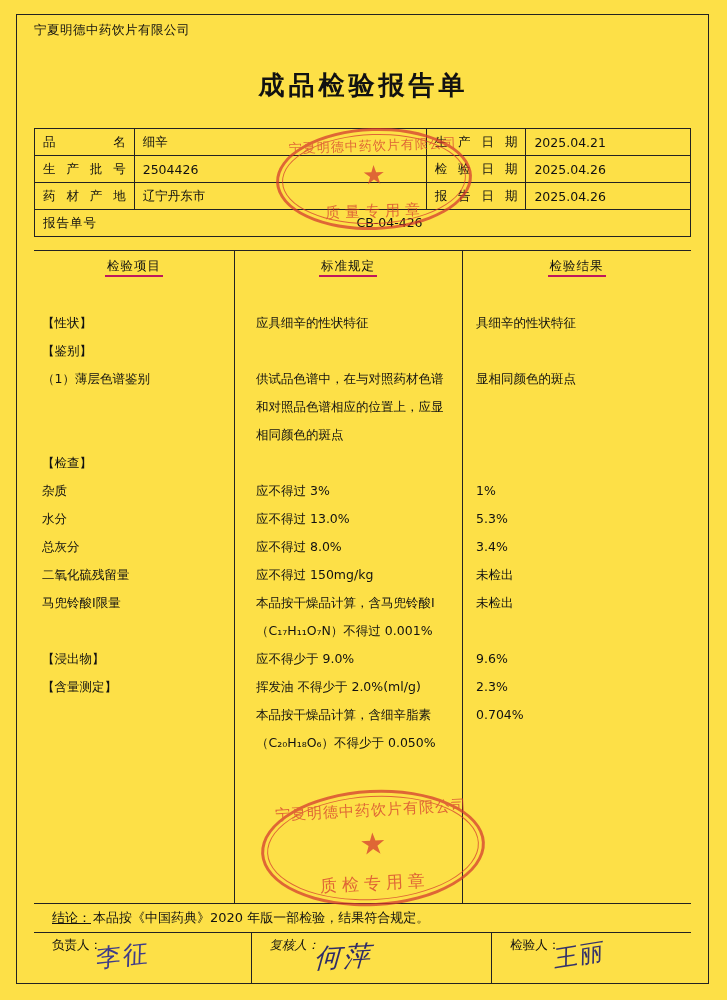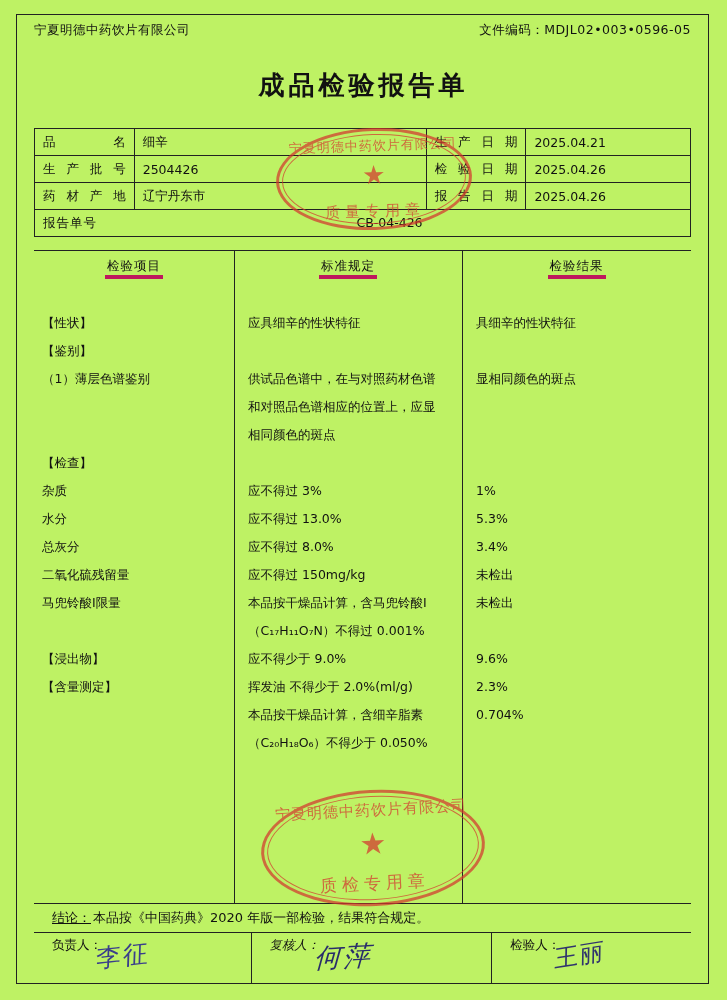--- a/index.html
+++ b/index.html
@@ -9,21 +9,21 @@
   }
   body {
     font-family: "DejaVu Sans", "Liberation Sans", sans-serif;
     color: #111;
   }
   .page {
     position: relative;
     width: 727px;
     height: 1000px;
     margin: 0 auto;
-    background: #bef264;
+    background: #fde047;
     overflow: hidden;
   }
   .frame {
     position: absolute;
     left: 16px;
     top: 14px;
     width: 693px;
     height: 970px;
     border: 1px solid #222;
     box-sizing: border-box;
@@ -101,32 +101,32 @@
   table.main col.c2 { width: 228px; }
   table.main col.c3 { width: 229px; }
   table.main th {
     font-weight: normal;
     height: 30px;
     border: none;
     text-align: center;
     letter-spacing: 1px;
   }
   table.main th span {
-    border-bottom: 4px solid #be185d;
+    border-bottom: 2px solid #be185d;
     padding: 0 2px 2px 2px;
   }
   table.main td {
     border: none;
     padding: 3px 6px;
     vertical-align: top;
     line-height: 1.55;
     height: 22px;
   }
   table.main td.col1 { padding-left: 8px; margin-left: 16px; }
-  table.main td.col2 { padding-left: 14px; }
+  table.main td.col2 { padding-left: 22px; }
   table.main td.col3 { padding-left: 14px; }
   .vline-left {
     position: absolute;
     left: 234px;
     top: 250px;
     width: 0;
     height: 653px;
     border-left: 1px solid #222;
   }
   .vline-right {
@@ -264,23 +264,20 @@
 </style>
 </head>
 <body>
 
 <div class="page">
 
   <div class="frame"></div>
 
   <div class="header-row">
     <div>宁夏明德中药饮片有限公司</div>
-    <div>
-      <span>文件编码：</span><span>MDJL02•003•0596-05</span>
-    </div>
   </div>
 
   <div class="doc-title">成品检验报告单</div>
 
   <table class="meta">
     <tbody>
         <tr>
       <td class="lbl">品　名</td>
       <td class="val">细辛</td>
       <td class="lbl2">生产日期</td>

